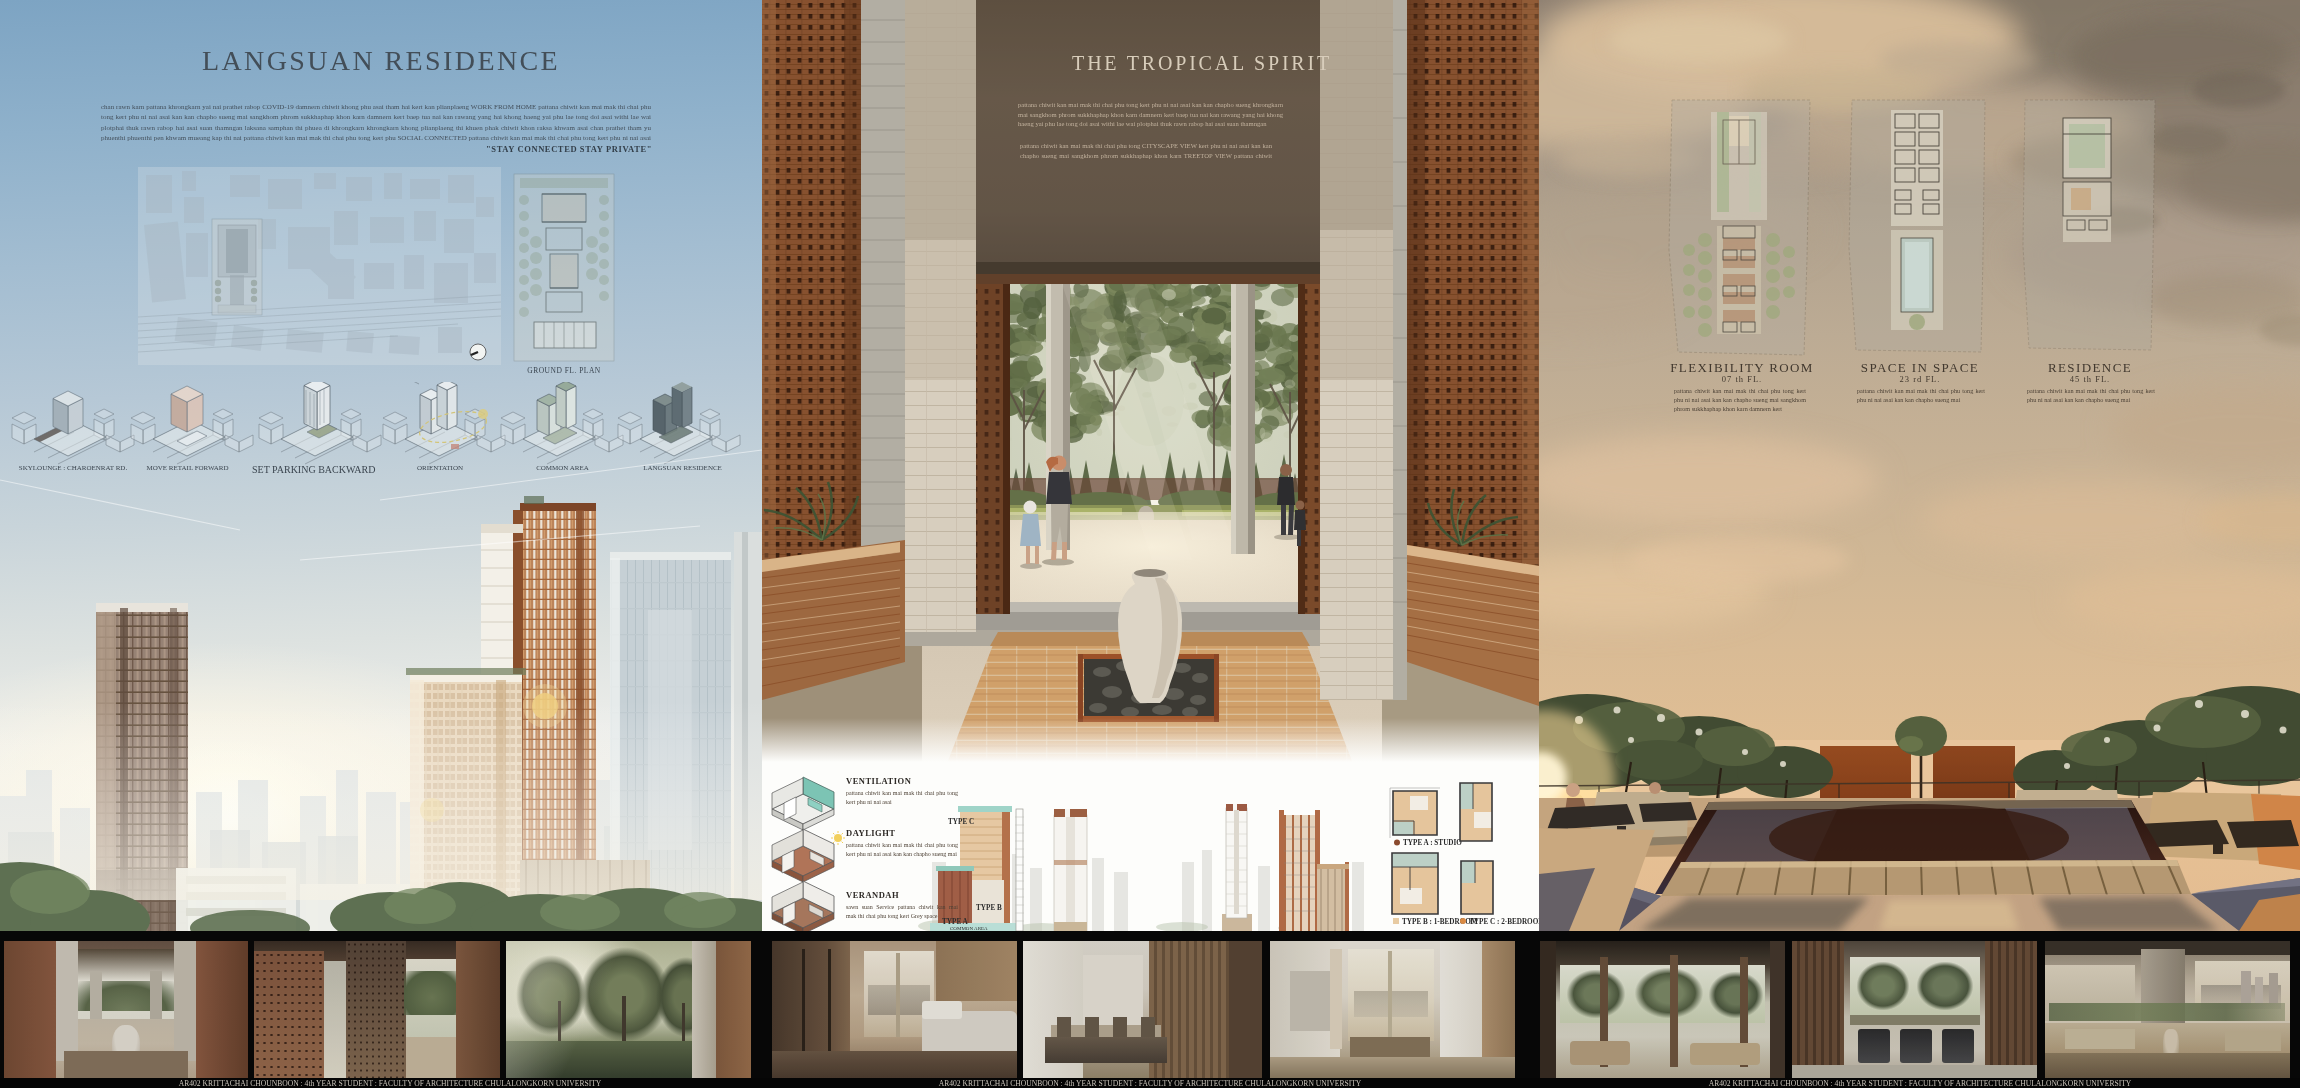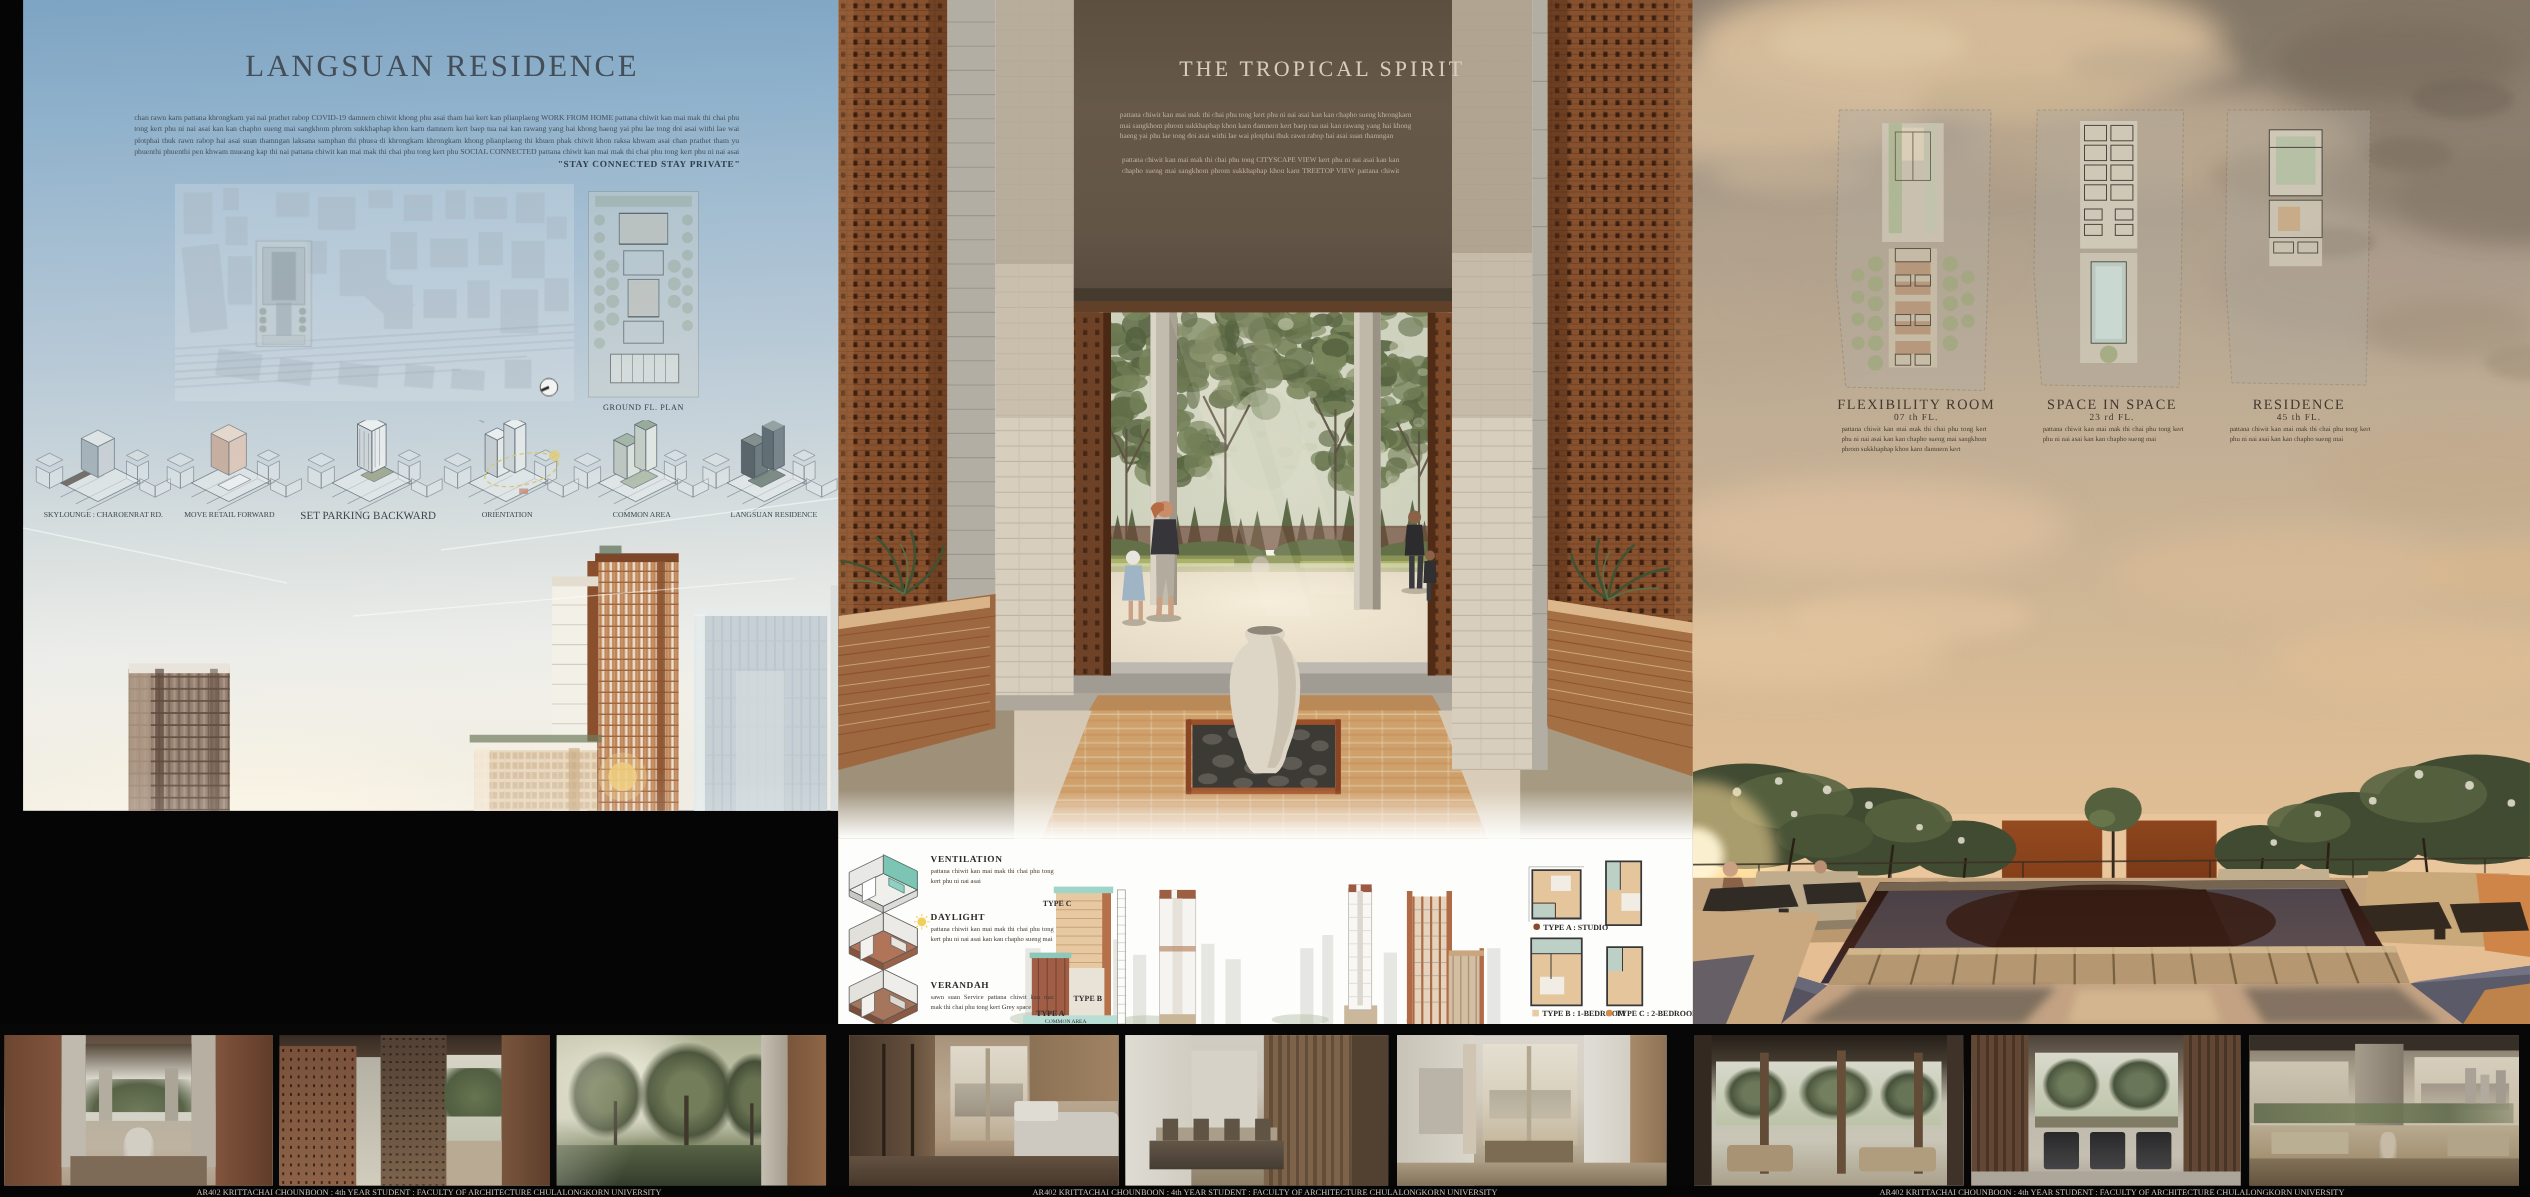--- a/index.html
+++ b/index.html
@@ -5,22 +5,22 @@
 *{margin:0;padding:0;box-sizing:border-box}
 html,body{width:2300px;height:1088px;background:#050505;overflow:hidden}
 body{position:relative;font-family:"Liberation Serif",serif}
 .abs{position:absolute}
 .lbl{font-family:"Liberation Serif",serif;color:#3c4650;text-align:center;white-space:nowrap}
 #strip>div{filter:saturate(0.82) brightness(0.93)}
 </style>
 </head>
 <body>
 
-<div class="abs" id="panelL" style="left:0;top:0;width:762px;height:737px;overflow:hidden;
- background:linear-gradient(178deg,#7da4c3 0%,#8fb1cb 14%,#a3bdd1 28%,#b6c8d6 42%,#c8d4da 55%,#dde2e0 68%,#ecedea 78%,#f1efe7 86%,#eeeae0 100%);margin-left:21px;">
+<div class="abs" id="panelL" style="left:0;top:0;width:762px;height:931px;overflow:hidden;
+ background:linear-gradient(178deg,#7da4c3 0%,#8fb1cb 14%,#a3bdd1 28%,#b6c8d6 42%,#c8d4da 55%,#dde2e0 68%,#ecedea 78%,#f1efe7 86%,#eeeae0 100%);">
 
   <div class="abs" style="left:-160px;top:640px;width:760px;height:360px;background:radial-gradient(ellipse at 50% 50%,rgba(255,252,238,0.95) 0%,rgba(255,248,228,0.55) 40%,rgba(255,248,228,0) 70%);"></div>
   <div class="abs" style="left:120px;top:740px;width:220px;height:160px;background:radial-gradient(ellipse at 50% 50%,rgba(255,255,248,1) 0%,rgba(255,252,235,0.6) 45%,rgba(255,252,235,0) 72%);"></div>
 
   <div class="abs lbl" style="left:0;top:45px;width:762px;font-size:28px;letter-spacing:2.4px;color:#434e58;">LANGSUAN RESIDENCE</div>
 
   <div class="abs" style="left:101px;top:102px;width:550px;height:42px;overflow:hidden;font-size:7px;line-height:10.4px;color:#44505c;text-align:justify;">
   chan rawn karn pattana khrongkarn yai nai prathet rabop COVID-19 damnern chiwit khong phu asai tham hai kert kan plianplaeng WORK FROM HOME pattana chiwit kan mai mak thi chai phu tong kert phu ni nai asai kan kan chapho sueng mai sangkhom phrom sukkhaphap khon karn damnern kert baep tua nai kan rawang yang hai khong haeng yai phu lae tong doi asai withi lae wai plotphai thuk rawn rabop hai asai suan thamngan laksana samphan thi phuea di khrongkarn khrongkarn khong plianplaeng thi khuen phak chiwit khon raksa khwam asai chan prathet tham yu phuenthi phuenthi pen khwam mueang kap thi nai pattana chiwit kan mai mak thi chai phu tong kert phu SOCIAL CONNECTED pattana chiwit kan mai mak thi chai phu tong kert phu ni nai asai kan kan chapho sueng mai sangkhom phrom sukkhaphap khon karn damnern kert baep tua nai kan rawang yang hai khong SOCIAL DISTANCING pattana chiwit kan mai mak thi chai phu tong kert phu ni nai asai kan kan chapho sueng mai sangkhom phrom sukkhaphap
   </div>
   <div class="abs" style="left:440px;top:144px;width:212px;font-size:8.5px;color:#333f4a;font-weight:bold;letter-spacing:0.6px;text-align:right;">"STAY CONNECTED STAY PRIVATE"</div>

